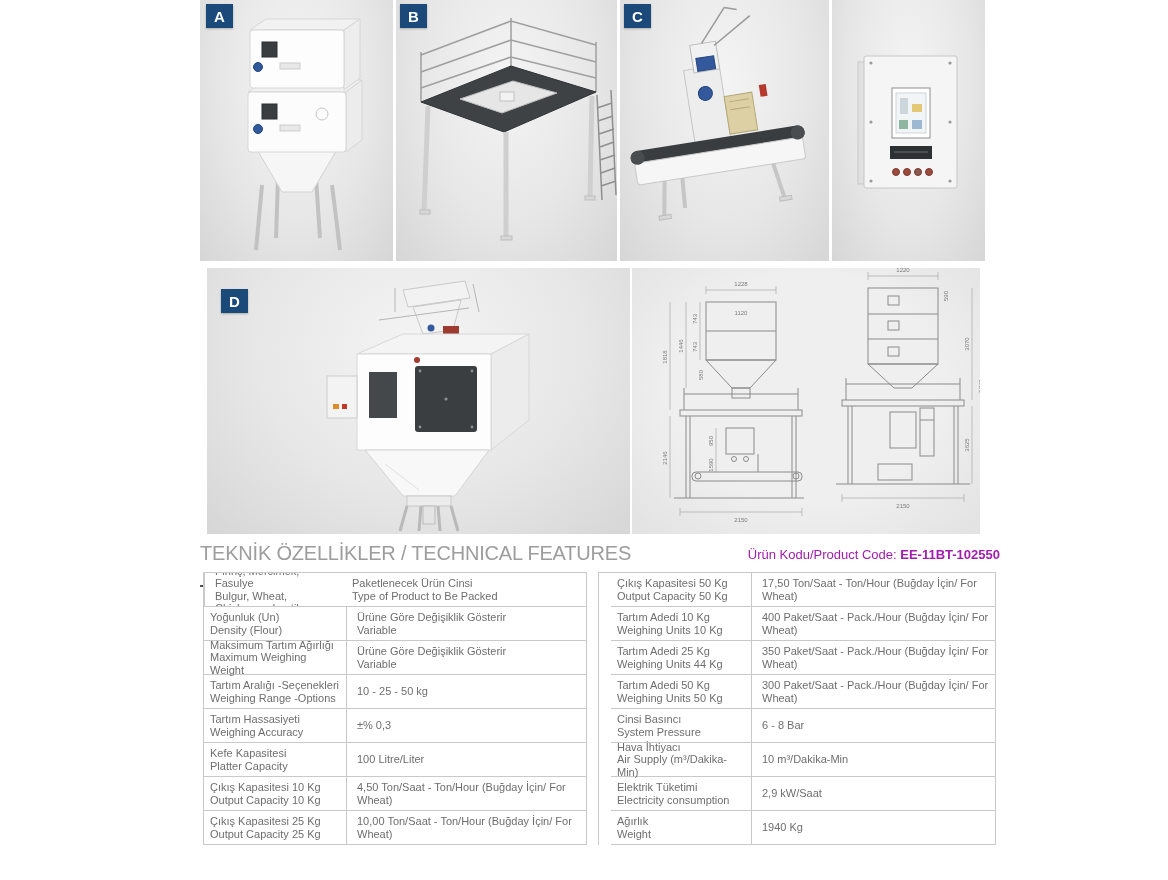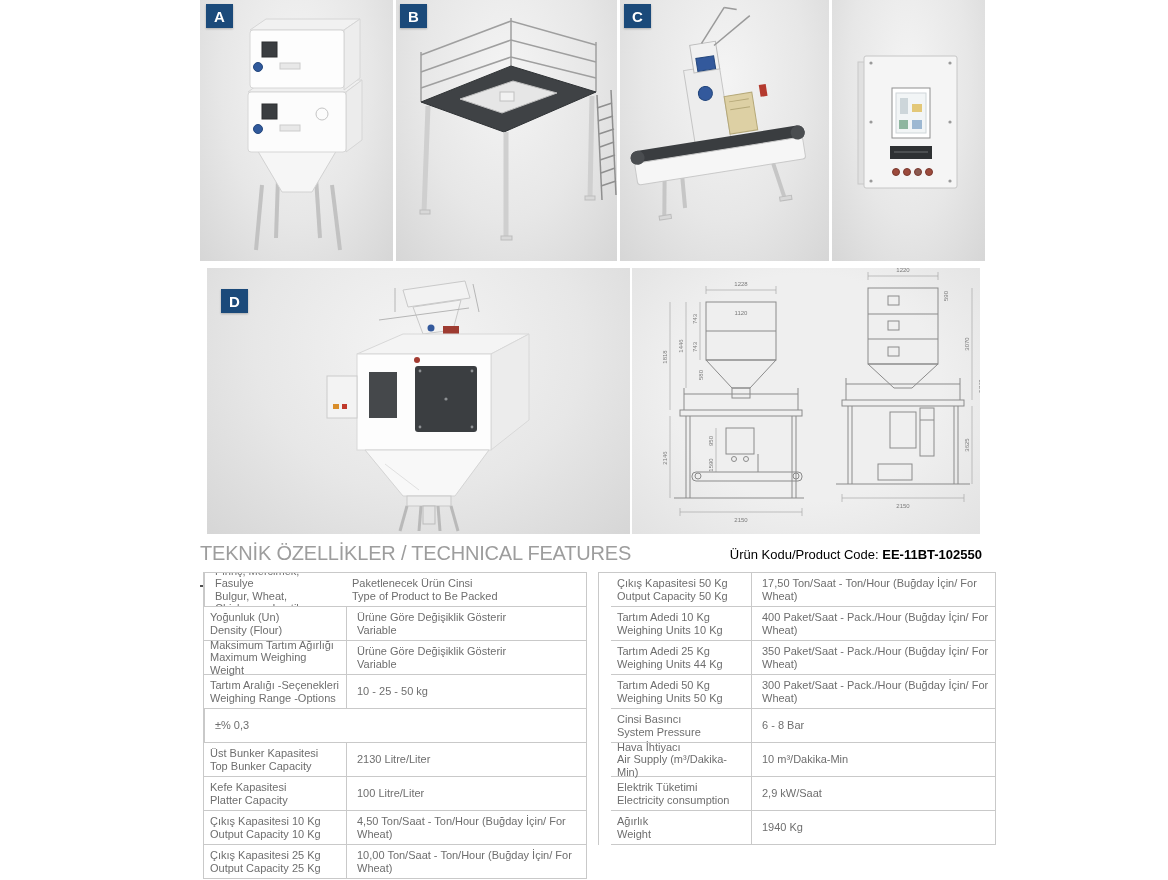--- a/index.html
+++ b/index.html
@@ -16,21 +16,21 @@
   .tile-c{left:620px;top:0;width:209px;height:261px;}
   .tile-panel{left:832px;top:0;width:153px;height:261px;}
   
   .tile-d{left:207px;top:268px;width:423px;height:266px;}
   .tile-draw{left:632px;top:268px;width:348px;height:266px;
              background:radial-gradient(ellipse at 50% 45%, #efefef 55%, #e2e2e2 100%);}
   
   .section-title{position:absolute;left:200px;top:542px;width:386px;
                  font-size:20px;letter-spacing:-0.2px;color:#9d9d9d;
                  padding-bottom:20px;border-bottom:2px solid #4f4f4f;white-space:nowrap;}
-  .product-code{position:absolute;right:186px;top:547px;font-size:13px;color:#000000;white-space:nowrap;}
+  .product-code{position:absolute;right:168px;top:547px;font-size:13px;color:#a21caf;white-space:nowrap;}
   .product-code b{font-weight:bold;}
   
   .spec-table{position:absolute;top:572px;border:1px solid #c9c9c9;border-bottom:none;background:#fff;}
   .spec-left{left:203px;width:382px;}
   .spec-right{left:598px;width:384px;padding-left:12px;}
   .spec-row{display:grid;height:33px;border-bottom:1px solid #c9c9c9;align-items:center;}
   .spec-left .spec-row{grid-template-columns:142px 1fr;}
   .spec-right .spec-row{grid-template-columns:140px 1fr;}
   .cell{font-size:11px;line-height:12.5px;color:#6e6e6e;padding:2px 6px;overflow:hidden;}
   .cell.value{border-left:1px solid #c9c9c9;padding-left:10px;align-self:stretch;
@@ -370,34 +370,29 @@
       <div class="cell label">
         <div>Tartım Aralığı -Seçenekleri</div>
         <div>Weighing Range -Options</div>
       </div>
       <div class="cell value">
           <div>10 - 25 - 50 kg</div>
         </div>
     </div>
 
     <div class="spec-row">
+      <div class="cell label">
+        <div>Tartım Hassasiyeti</div>
+        <div>Weighing Accuracy</div>
+      </div>
       <div class="cell value">
           <div>±% 0,3</div>
         </div>
     </div>
 
-    <div class="spec-row">
-      <div class="cell label">
-        <div>Üst Bunker Kapasitesi</div>
-        <div>Top Bunker Capacity</div>
-      </div>
-      <div class="cell value">
-          <div>2130 Litre/Liter</div>
-        </div>
-    </div>
 
     <div class="spec-row">
       <div class="cell label">
         <div>Kefe Kapasitesi</div>
         <div>Platter Capacity</div>
       </div>
       <div class="cell value">
           <div>100 Litre/Liter</div>
         </div>
     </div>

